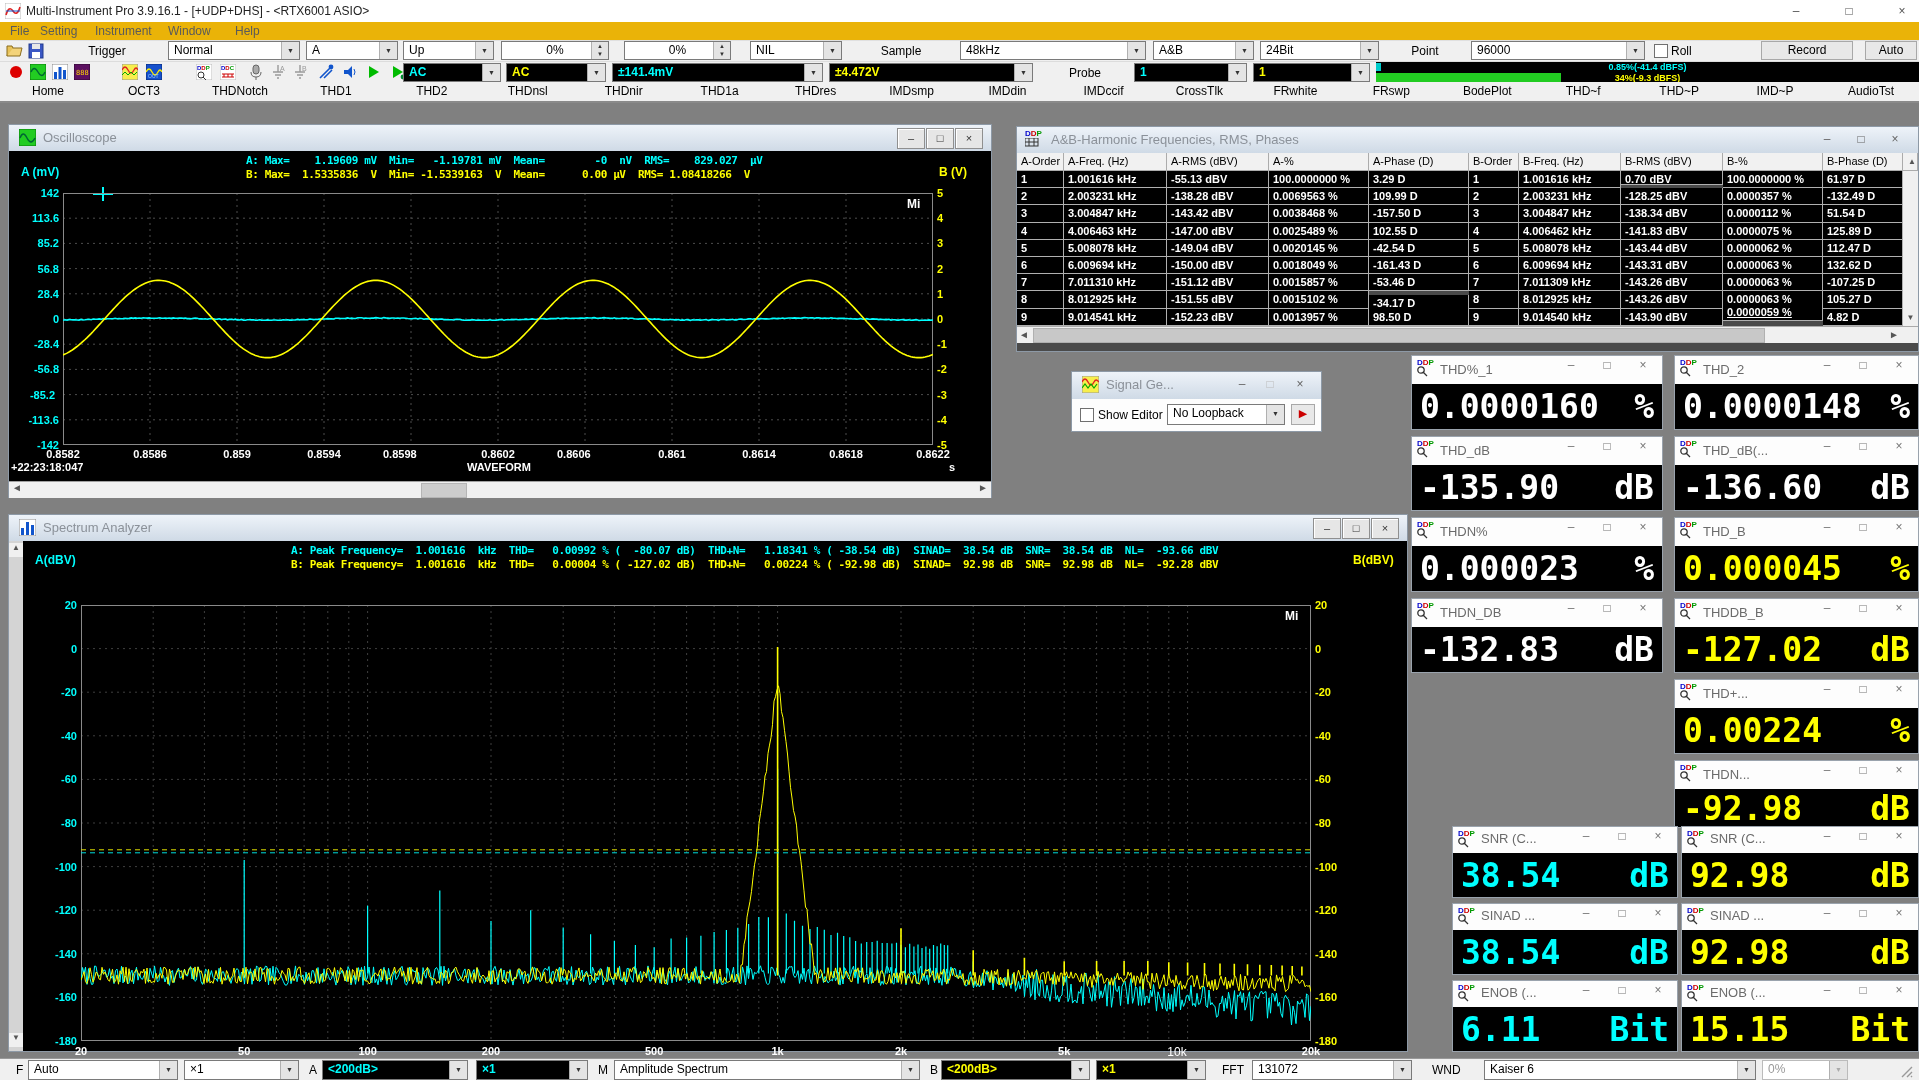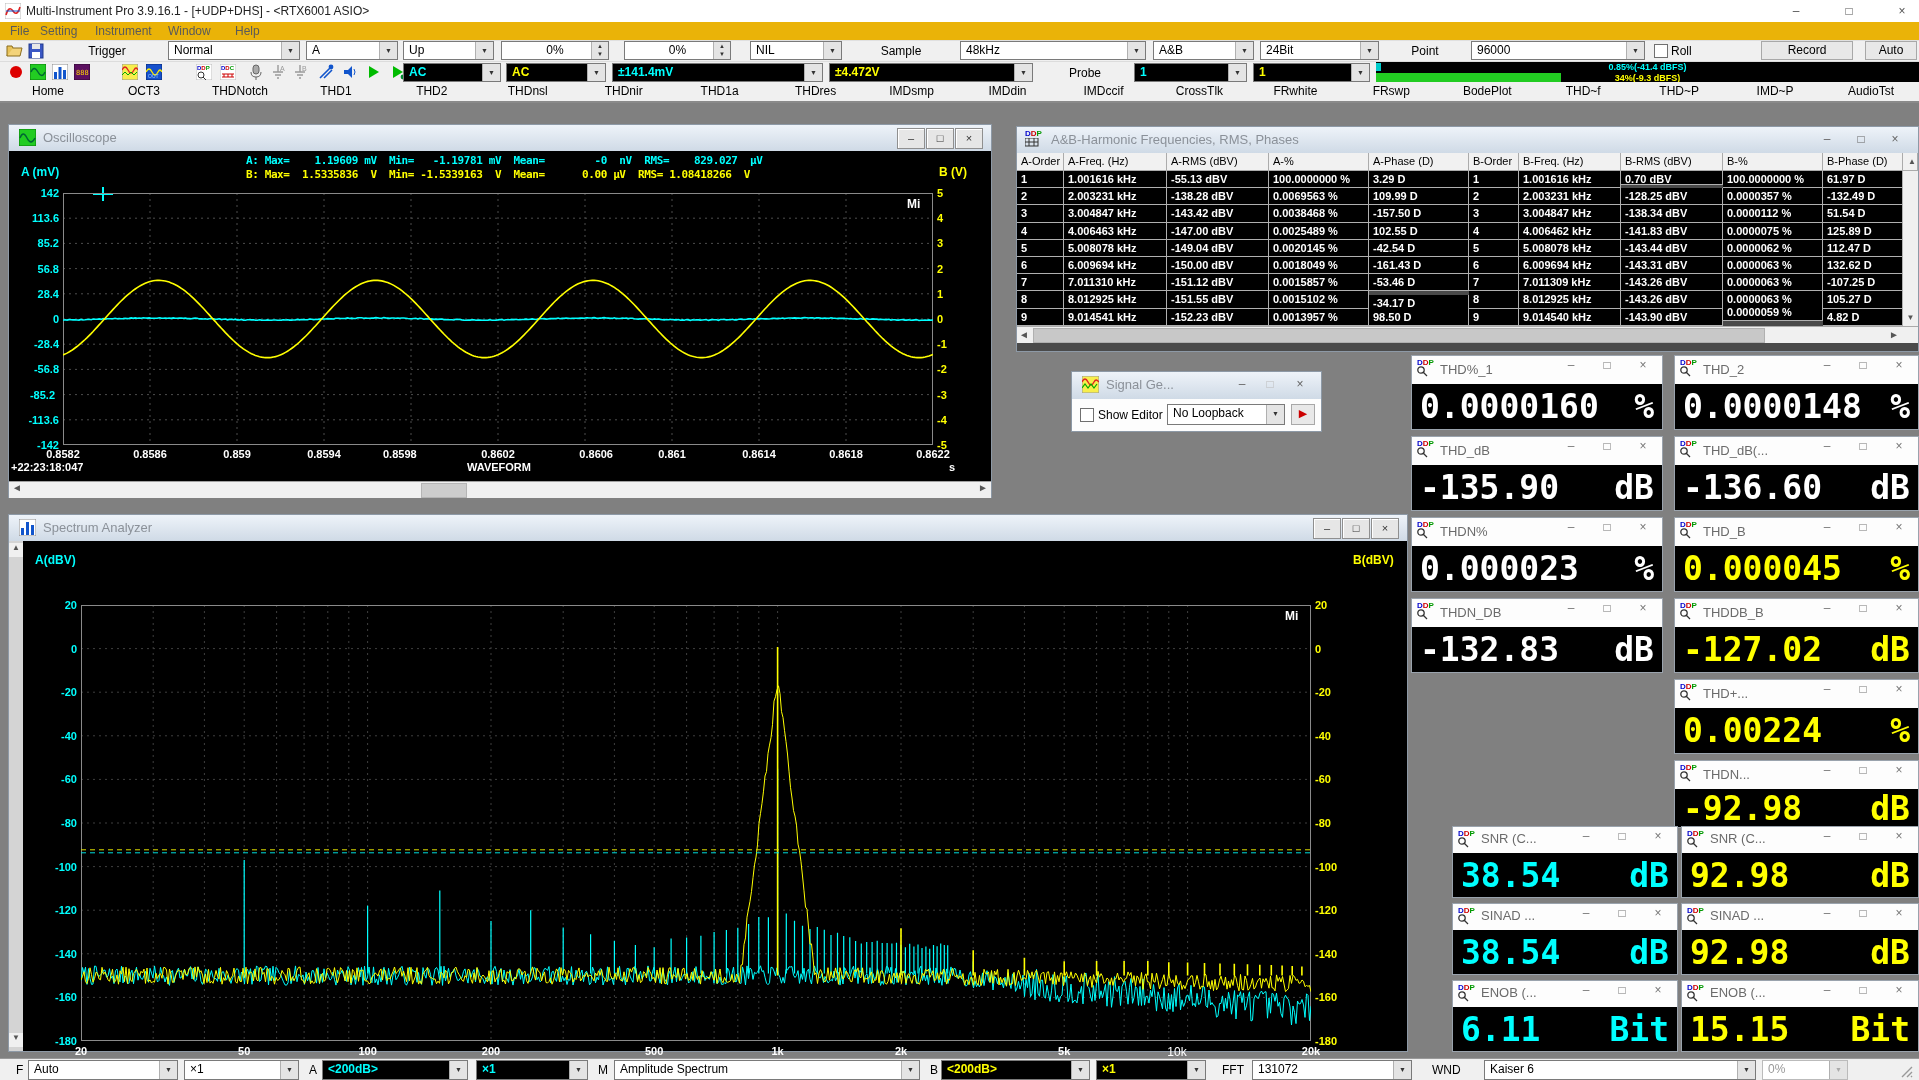--- a/index.html
+++ b/index.html
@@ -300,21 +300,21 @@
       <div class="tick" style="position: absolute; left: 928px; top: 212.4px; font-size: 11px; font-weight: bold; color: rgb(255, 255, 0);">-2</div>
       <div class="tick" style="position: absolute; left: 928px; top: 237.6px; font-size: 11px; font-weight: bold; color: rgb(255, 255, 0);">-3</div>
       <div class="tick" style="position: absolute; left: 928px; top: 262.8px; font-size: 11px; font-weight: bold; color: rgb(255, 255, 0);">-4</div>
       <div class="tick" style="position: absolute; left: 928px; top: 288px; font-size: 11px; font-weight: bold; color: rgb(255, 255, 0);">-5</div>
       <div class="tick" style="position: absolute; left: 26px; top: 297px; width: 56px; text-align: center; font-size: 11px; font-weight: bold; color: rgb(255, 255, 255);">0.8582</div>
       <div class="tick" style="position: absolute; left: 113px; top: 297px; width: 56px; text-align: center; font-size: 11px; font-weight: bold; color: rgb(255, 255, 255);">0.8586</div>
       <div class="tick" style="position: absolute; left: 200px; top: 297px; width: 56px; text-align: center; font-size: 11px; font-weight: bold; color: rgb(255, 255, 255);">0.859</div>
       <div class="tick" style="position: absolute; left: 287px; top: 297px; width: 56px; text-align: center; font-size: 11px; font-weight: bold; color: rgb(255, 255, 255);">0.8594</div>
       <div class="tick" style="position: absolute; left: 374px; top: 297px; width: 56px; font-size: 11px; font-weight: bold; color: rgb(255, 255, 255);">0.8598</div>
       <div class="tick" style="position: absolute; left: 461px; top: 297px; width: 56px; text-align: center; font-size: 11px; font-weight: bold; color: rgb(255, 255, 255);">0.8602</div>
-      <div class="tick" style="position: absolute; left: 548px; top: 297px; width: 56px; text-align: right; font-size: 11px; font-weight: bold; color: rgb(255, 255, 255);">0.8606</div>
+      <div class="tick" style="position: absolute; left: 548px; top: 297px; width: 56px; text-align: left; font-size: 11px; font-weight: bold; color: rgb(255, 255, 255);">0.8606</div>
       <div class="tick" style="position: absolute; left: 635px; top: 297px; width: 56px; text-align: center; font-size: 11px; font-weight: bold; color: rgb(255, 255, 255);">0.861</div>
       <div class="tick" style="position: absolute; left: 722px; top: 297px; width: 56px; text-align: center; font-size: 11px; font-weight: bold; color: rgb(255, 255, 255);">0.8614</div>
       <div class="tick" style="position: absolute; left: 809px; top: 297px; width: 56px; text-align: center; font-size: 11px; font-weight: bold; color: rgb(255, 255, 255);">0.8618</div>
       <div class="tick" style="position: absolute; left: 896px; top: 297px; width: 56px; text-align: center; font-size: 11px; font-weight: bold; color: rgb(255, 255, 255);">0.8622</div>
     </div>
   <div class="sbar" style="left:0;top:356px;width:982px;height:16px">
     <span class="sbtn" style="left:0;width:16px;height:16px">◄</span>
     <span class="sbtn" style="right:0;width:16px;height:16px">►</span>
     <span class="sthumb" style="left:412px;width:44px;top:1px;height:13px"></span>
   </div>
@@ -426,21 +426,21 @@
       <div class="tcell" style="position: absolute; left: 706px; top: 138.4px; width: 100px; height: 17.2px; line-height: 17.2px;">0.0000063 %</div>
       <div class="tcell" style="position: absolute; left: 806px; top: 138.4px; width: 80px; height: 17.2px; line-height: 17.2px;">105.27 D</div>
       <div class="tcell" style="position: absolute; left: 0px; top: 155.6px; width: 47px; height: 17.2px; line-height: 17.2px;">9</div>
       <div class="tcell" style="position: absolute; left: 47px; top: 155.6px; width: 103px; height: 17.2px; line-height: 17.2px;">9.014541 kHz</div>
       <div class="tcell" style="position: absolute; left: 150px; top: 155.6px; width: 102px; height: 17.2px; line-height: 17.2px;">-152.23 dBV</div>
       <div class="tcell" style="position: absolute; left: 252px; top: 155.6px; width: 100px; height: 17.2px; line-height: 17.2px;">0.0013957 %</div>
       <div class="tcell" style="position: absolute; left: 352px; top: 155.6px; width: 100px; height: 17.2px; line-height: 17.2px;">98.50 D</div>
       <div class="tcell" style="position: absolute; left: 452px; top: 155.6px; width: 50px; height: 17.2px; line-height: 17.2px;">9</div>
       <div class="tcell" style="position: absolute; left: 502px; top: 155.6px; width: 102px; height: 17.2px; line-height: 17.2px;">9.014540 kHz</div>
       <div class="tcell" style="position: absolute; left: 604px; top: 155.6px; width: 102px; height: 17.2px; line-height: 17.2px;">-143.90 dBV</div>
-      <div class="tcell" style="position: absolute; left: 706px; top: 151px; width: 100px; height: 17.2px; line-height: 17.2px;">0.0000059 %</div>
+      <div class="tcell" style="position: absolute; left: 706px; top: 151px; width: 100px; height: 17.2px; line-height: 17.2px; text-decoration: underline;">0.0000059 %</div>
       <div class="tcell" style="position: absolute; left: 806px; top: 155.6px; width: 80px; height: 17.2px; line-height: 17.2px;">4.82 D</div>
       <div style="position: absolute; left: 886px; top: 18px; width: 15px; height: 154.8px; background: rgb(240, 240, 240);"></div>
       <div style="position: absolute; left: 886px; top: 155.6px; width: 15px; height: 17.2px; text-align: center; font-size: 8px; color: rgb(85, 85, 85); line-height: 17.2px; background: rgb(240, 240, 240);">▼</div>
       <div style="position: absolute; left: 0px; top: 172.8px; width: 901px; height: 16px; background: rgb(240, 240, 240); border-top: 1px solid rgb(170, 170, 170);">
         <div style="position: absolute; left: 2px; top: 2px; font-size: 10px; color: rgb(85, 85, 85);">◄</div>
         <div style="position: absolute; left: 872px; top: 2px; font-size: 10px; color: rgb(85, 85, 85);">►</div>
         <div style="position: absolute; left: 16px; top: 1px; width: 730px; height: 13px; background: rgb(200, 200, 200); border: 1px solid rgb(176, 176, 176);"></div>
       </div>
     </div>
 </div>
@@ -735,20 +735,22 @@
     <span class="wt">Spectrum Analyzer</span>
     <span class="btn3d" style="right:66px">–</span>
     <span class="btn3d" style="right:37px">□</span>
     <span class="btn3d" style="right:8px">×</span>
   </div>
   <div class="plotbody" id="specbody" style="left:0;top:26px;width:1398px;height:510px">
     <div class="abs" style="left:0;top:0;width:14px;height:510px;background:#d4d4d4">
       <span class="sbtn" style="left:0;top:2px;width:14px;height:14px;font-size:8px">▲</span>
       <span class="sbtn" style="left:0;top:492px;width:14px;height:14px;font-size:8px">▼</span>
     </div>
+    <div class="ro cyan" style="left:282px;top:3px">A: Peak Frequency=  1.001616  kHz  THD=   0.00992 % (  -80.07 dB)  THD+N=   1.18341 % ( -38.54 dB)  SINAD=  38.54 dB  SNR=  38.54 dB  NL=  -93.66 dBV</div>
+    <div class="ro yellow" style="left:282px;top:17px">B: Peak Frequency=  1.001616  kHz  THD=   0.00004 % ( -127.02 dB)  THD+N=   0.00224 % ( -92.98 dB)  SINAD=  92.98 dB  SNR=  92.98 dB  NL=  -92.28 dBV</div>
     <div class="tick cyan" style="left:26px;top:12px;font-size:12px">A(dBV)</div>
     <div class="tick yellow" style="left:1344px;top:12px;font-size:12px">B(dBV)</div>
     <div class="axis-corner" style="left:1276px;top:68px">Mi</div>
     <svg id="specsvg" class="abs" style="left:72px;top:64px" width="1230" height="436">
         <line x1="0.0" y1="0" x2="0.0" y2="436" stroke="#3f3f3f" stroke-dasharray="2,4"></line>
         <line x1="72.2" y1="0" x2="72.2" y2="436" stroke="#3f3f3f" stroke-dasharray="2,4"></line>
         <line x1="123.4" y1="0" x2="123.4" y2="436" stroke="#3f3f3f" stroke-dasharray="2,4"></line>
         <line x1="163.2" y1="0" x2="163.2" y2="436" stroke="#3f3f3f" stroke-dasharray="2,4"></line>
         <line x1="195.6" y1="0" x2="195.6" y2="436" stroke="#3f3f3f" stroke-dasharray="2,4"></line>
         <line x1="223.1" y1="0" x2="223.1" y2="436" stroke="#3f3f3f" stroke-dasharray="2,4"></line>

